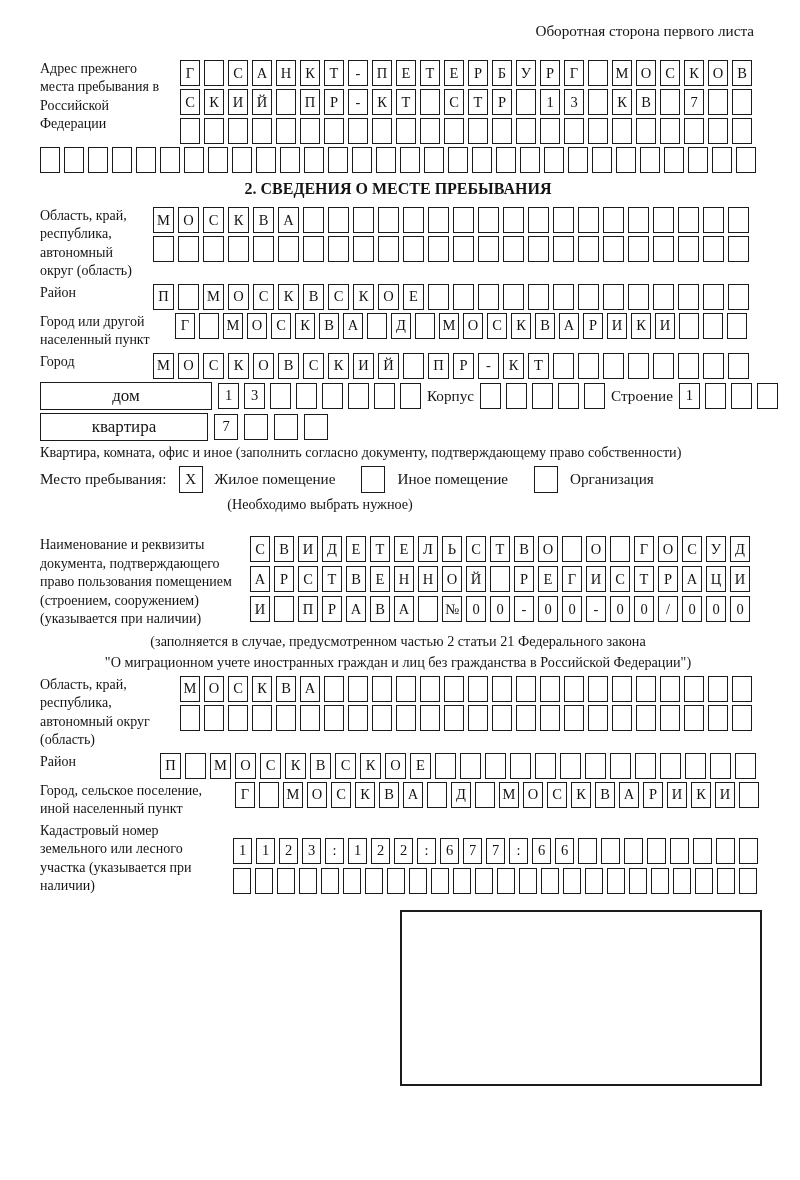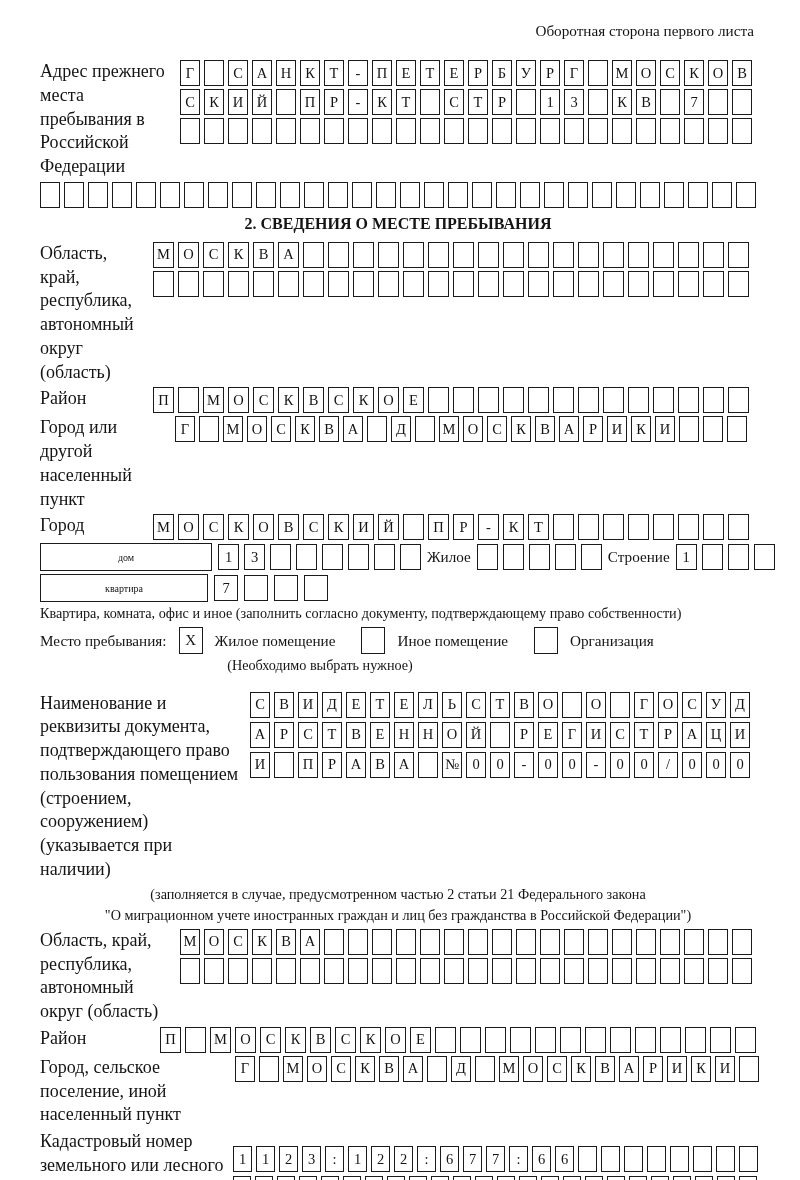--- a/index.html
+++ b/index.html
@@ -4,42 +4,42 @@
 <style>
   *{margin:0;padding:0;box-sizing:border-box}
   html,body{background:#ffffff}
   .page{
     position:relative;width:800px;height:1180px;background:#fff;
     font-family:"Liberation Serif","DejaVu Serif",serif;color:#141414;
     padding:8px 44px 0 40px;overflow:hidden;
   }
   .corner-note{text-align:right;font-size:15.2px;margin:14px 2px 20px 0;}
   .field{display:flex;align-items:flex-start;margin-bottom:3px;}
-  .flabel{font-size:18px;line-height:1.32;flex-shrink:0;padding-right:8px;}
+  .flabel{font-size:14px;line-height:1.32;flex-shrink:0;padding-right:8px;}
   .rows{display:flex;flex-direction:column;gap:3px;}
   .cellrow{display:flex;gap:var(--g,4px);}
   .cell{
     flex:none;width:var(--w,20px);height:26px;border:1.5px solid #1b1b1b;
     display:flex;align-items:center;justify-content:center;
     font-size:14.5px;background:#fff;
   }
   .note{font-size:14.2px;line-height:1.35;margin:2px 0 4px;}
   .center{text-align:center}
   .sec-title{font-weight:bold;font-size:16px;text-align:center;margin:7px 0 9px;}
   .sub-title{font-weight:bold;font-size:15.4px;text-align:center;margin:10px 0 6px;}
   .widebox{
     flex:none;border:1.5px solid #1b1b1b;height:28px;background:#fff;
-    display:flex;align-items:center;justify-content:center;font-size:10px;
+    display:flex;align-items:center;justify-content:center;font-size:17px;
   }
   .hrow{display:flex;align-items:center;gap:6px;margin:3px 0 2px;}
   .inline-label{font-size:15.2px;white-space:nowrap;}
   .stayrow{display:flex;align-items:center;gap:12px;margin:4px 0 2px;}
   .stayrow .cell{width:24px;height:27px;font-size:15px;}
   .stamp-box{border:2px solid #1b1b1b;width:362px;height:176px;margin:14px 0 0 360px;background:#fff;}
-  .mt6{margin-top:16px}
+  .mt6{margin-top:22px}
 </style>
 </head>
 <body>
 
 <div class="page">
 
   <div class="corner-note">Оборотная сторона первого листа</div>
 
   <div class="field">
     <div class="flabel" style="width:140px">Адрес прежнего места пребывания в Российской Федерации</div>
@@ -312,21 +312,21 @@
     <div class="cellrow" style="--w:21px;--g:5px">
         <span class="cell">1</span>
         <span class="cell">3</span>
         <span class="cell"></span>
         <span class="cell"></span>
         <span class="cell"></span>
         <span class="cell"></span>
         <span class="cell"></span>
         <span class="cell"></span>
       </div>
-    <span class="inline-label">Жилое</span>
+    <span class="inline-label">Корпус</span>
     <div class="cellrow" style="--w:21px;--g:5px">
         <span class="cell"></span>
         <span class="cell"></span>
         <span class="cell"></span>
         <span class="cell"></span>
         <span class="cell"></span>
       </div>
     <span class="inline-label">Строение</span>
     <div class="cellrow" style="--w:21px;--g:5px">
         <span class="cell">1</span>

